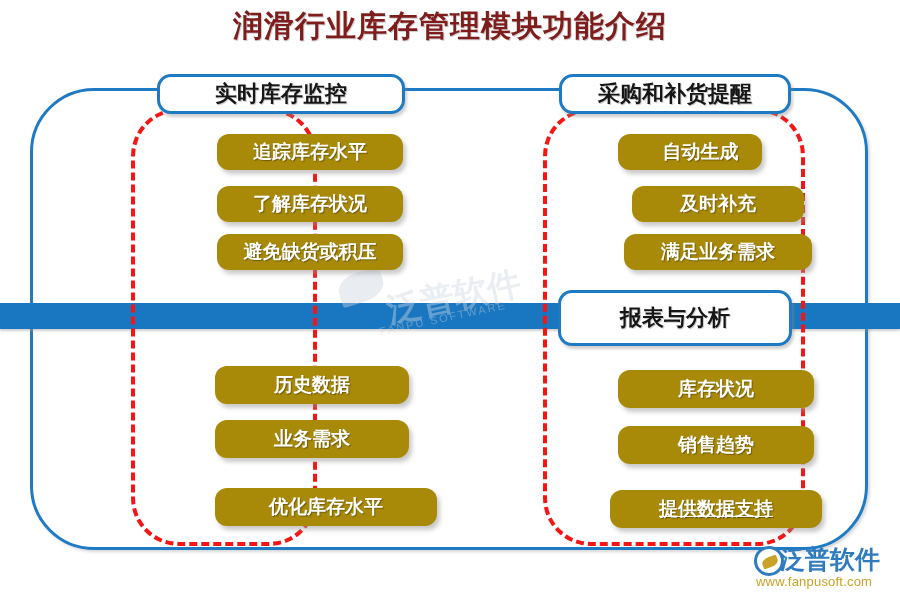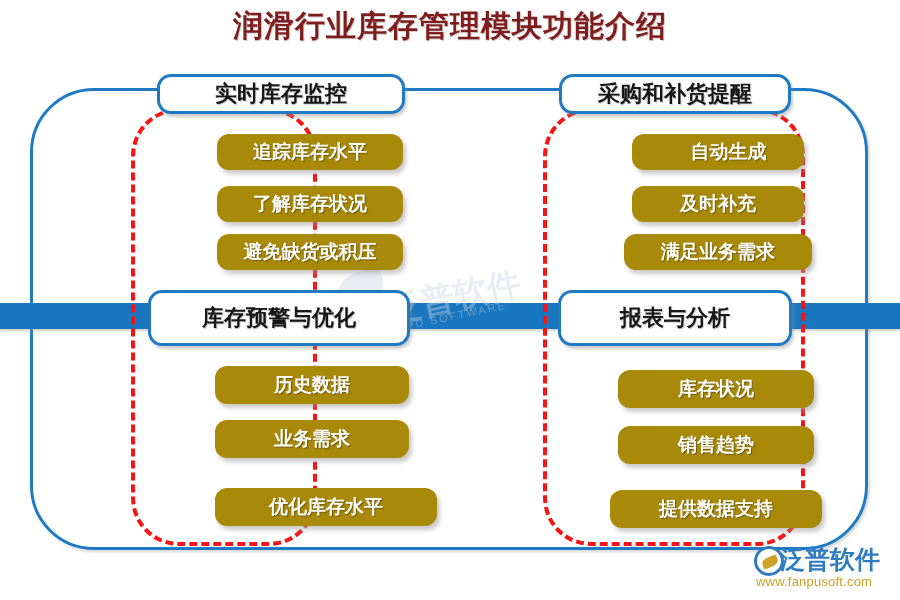--- a/index.html
+++ b/index.html
@@ -223,36 +223,35 @@
   <div id="dashed-col-right" class="dashed-col"></div>
 
   <div id="center-watermark">
     <div class="wm-swoosh"></div>
     <div class="wm-cn">泛普软件</div>
     <div class="wm-en">FANPU SOFTWARE</div>
   </div>
 
   <div id="section-head-left" class="section-box">实时库存监控</div>
   <div id="section-head-right" class="section-box">采购和补货提醒</div>
-  <div id="section-mid-left" class="section-box">库存预警与优化</div>
   <div id="section-mid-right" class="section-box">报表与分析</div>
 
   <div id="pill-layer">
       <div class="pill" style="left: 177px; top: 134px; width: 186px; height: 36px;">追踪库存水平</div>
       <div class="pill" style="left: 177px; top: 186px; width: 186px; height: 36px;">了解库存状况</div>
       <div class="pill" style="left: 177px; top: 234px; width: 186px; height: 36px;">避免缺货或积压</div>
-      <div class="pill" style="left: 592px; top: 134px; width: 172px; height: 36px; padding-left: 21px;">自动生成</div>
+      <div class="pill" style="left: 578px; top: 134px; width: 144px; height: 36px; padding-left: 21px;">自动生成</div>
       <div class="pill" style="left: 592px; top: 186px; width: 172px; height: 36px;">及时补充</div>
       <div class="pill" style="left: 584px; top: 234px; width: 188px; height: 36px;">满足业务需求</div>
       <div class="pill" style="left: 175px; top: 366px; width: 194px; height: 38px;">历史数据</div>
       <div class="pill" style="left: 175px; top: 420px; width: 194px; height: 38px;">业务需求</div>
       <div class="pill" style="left: 175px; top: 488px; width: 222px; height: 38px;">优化库存水平</div>
       <div class="pill" style="left: 578px; top: 370px; width: 196px; height: 38px;">库存状况</div>
       <div class="pill" style="left: 578px; top: 426px; width: 196px; height: 38px;">销售趋势</div>
-      <div class="pill" style="left: 570px; top: 490px; width: 212px; height: 38px;">提供数据支持</div>
+      <div class="pill" style="left: 570px; top: 490px; width: 212px; height: 38px; text-decoration: underline;">提供数据支持</div>
     </div>
 
   <div id="brand-logo">
     <div class="logo-mark"></div>
     <div class="logo-cn">泛普软件</div>
     <div class="logo-url">www.fanpusoft.com</div>
   </div>
 
 </div>
 

